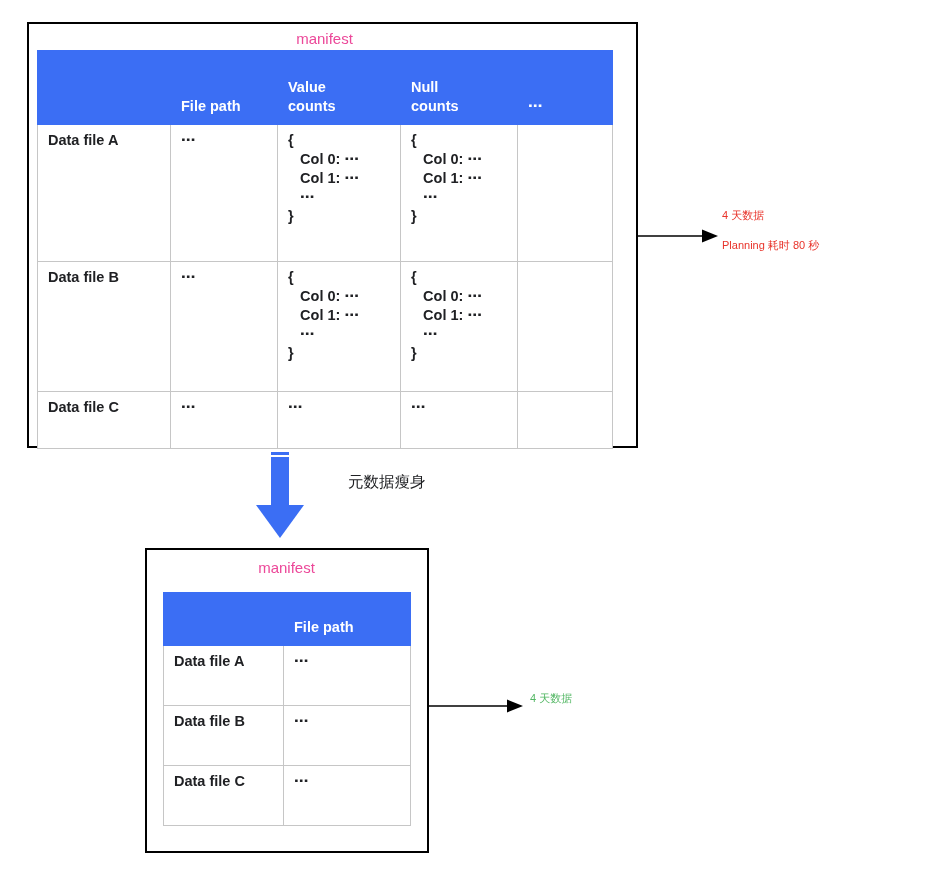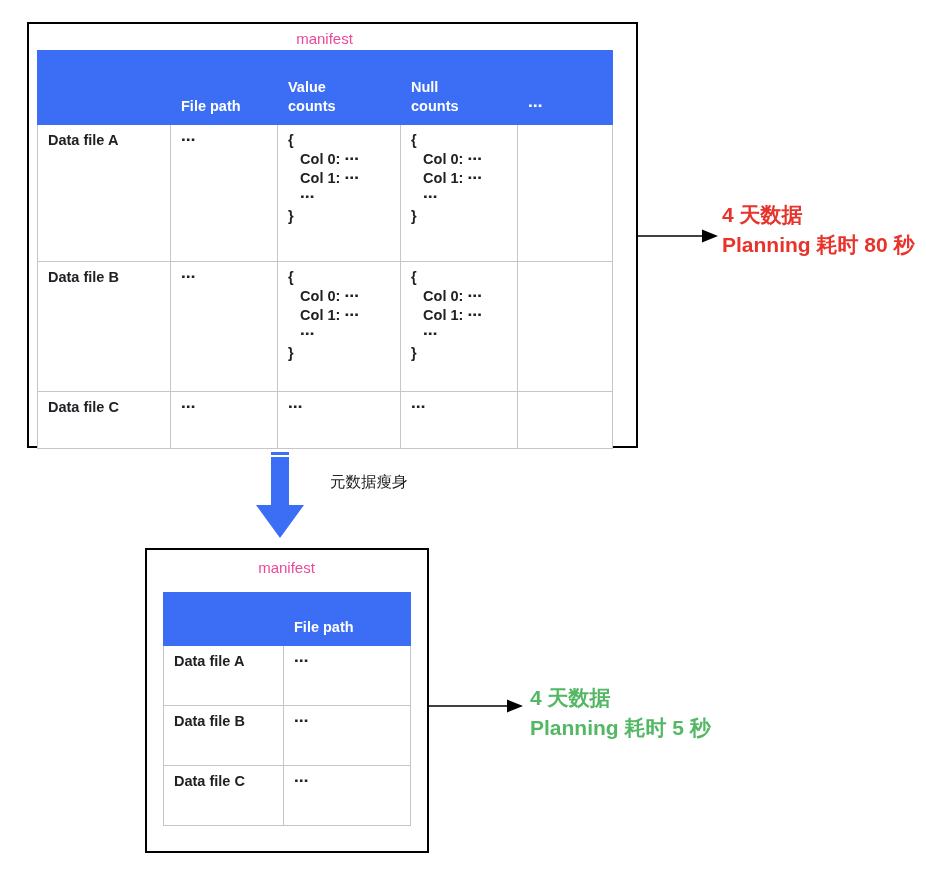--- a/index.html
+++ b/index.html
@@ -99,31 +99,31 @@
   }
 
   
   .thin-arrow { position: absolute; }
   #arrow-top    { left: 636px; top: 224px; width: 82px; height: 24px; }
   #arrow-bottom { left: 427px; top: 694px; width: 96px; height: 24px; }
 
   
   .annot {
     position: absolute;
-    font-size: 21px;
+    font-size: 11px;
     line-height: 30px;
-    font-weight: bold;
+    font-weight: normal;
     white-space: nowrap;
   }
   #annot-red   { left: 722px; top: 200px; color: #e8332a; }
   #annot-green { left: 530px; top: 683px; color: #53b764; }
 
   #label-slim {
     position: absolute;
-    left: 330px;
+    left: 348px;
     top: 471px;
     font-size: 15.5px;
     line-height: 22px;
     color: #202124;
     white-space: nowrap;
   }
 </style>
 </head>
 <body>
 
@@ -243,14 +243,13 @@
   </tbody>
 </table>
 
 <svg class="thin-arrow" id="arrow-bottom" viewBox="0 0 96 24">
   <line x1="0" y1="12" x2="82" y2="12" stroke="#000000" stroke-width="1.6"></line>
   <polygon points="80,5.5 96,12 80,18.5" fill="#000000"></polygon>
 </svg>
 
 <div class="annot" id="annot-green">
   <div>4 天数据</div>
-  <div>Planning 耗时 5 秒</div>
 </div>
 
 </body></html>

